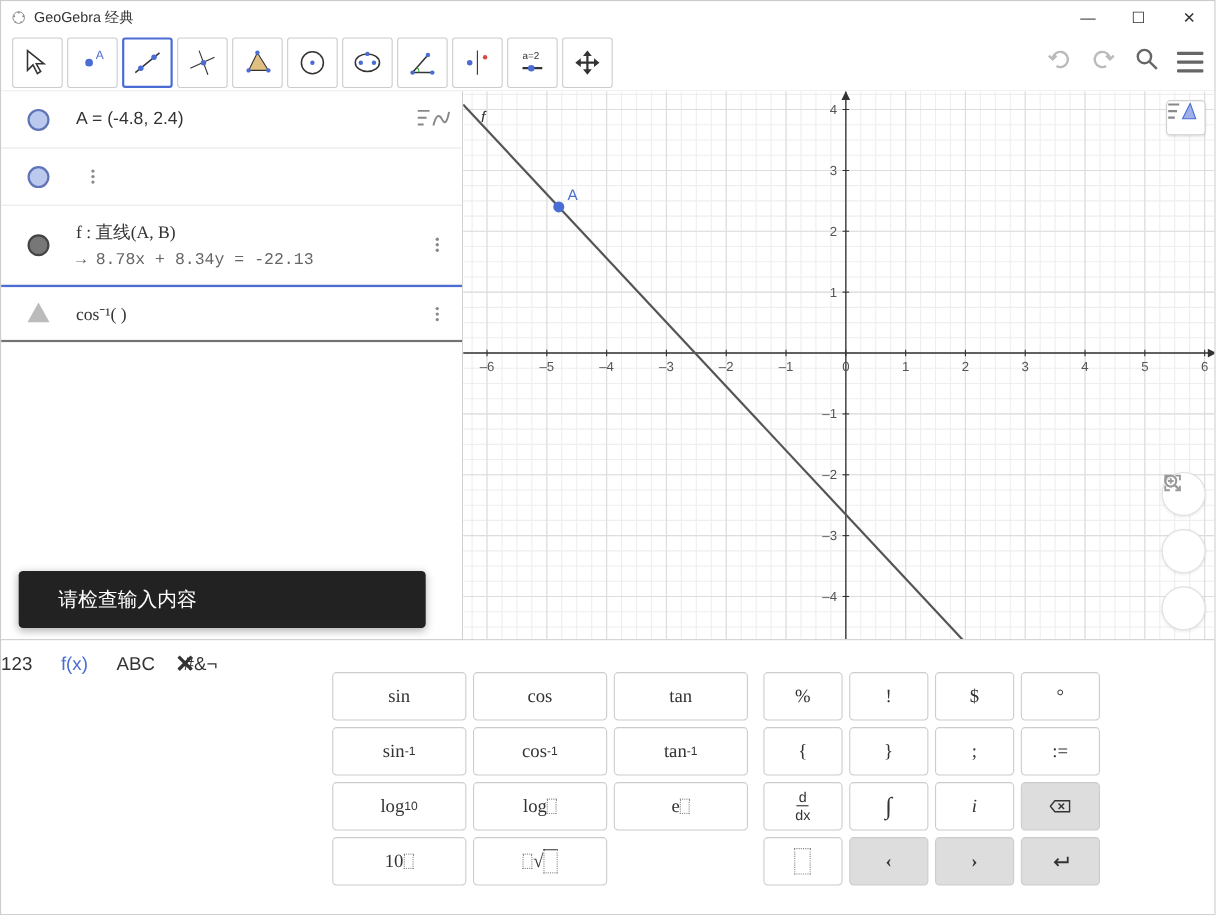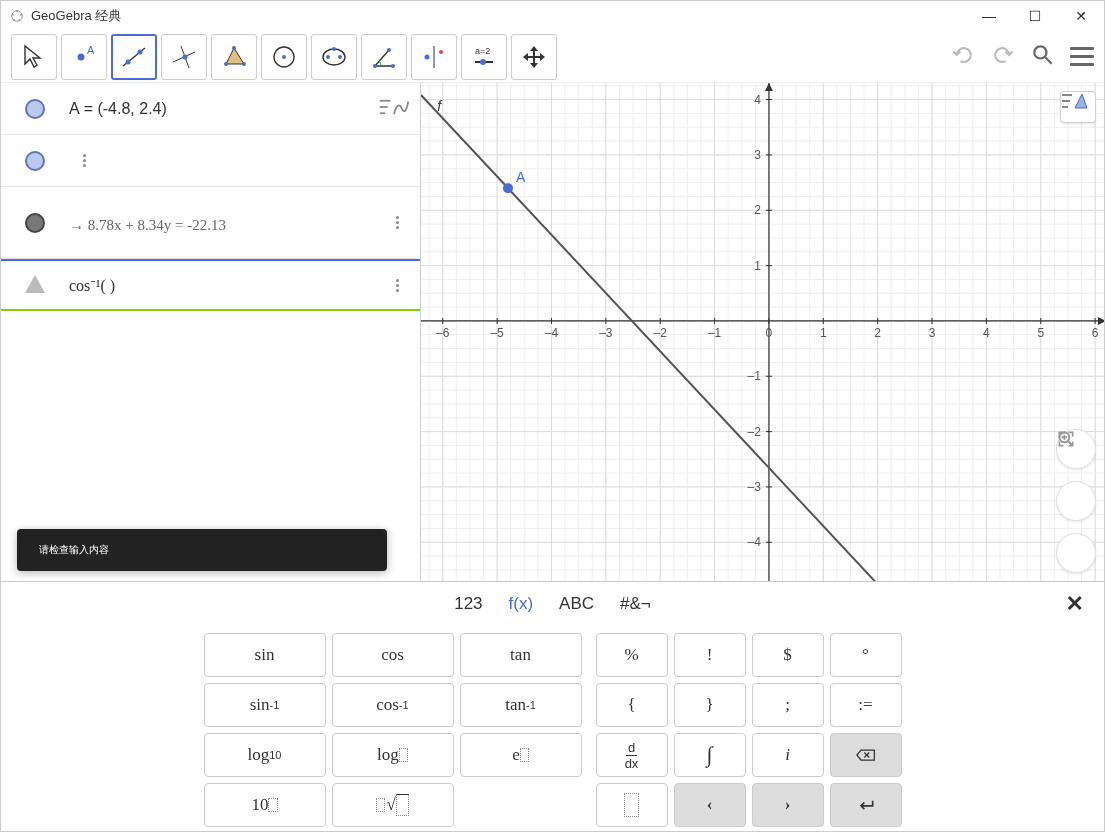--- a/index.html
+++ b/index.html
@@ -19,39 +19,39 @@
 .hamb span{width:24px;height:3px;background:#666;border-radius:1px}
 .main{display:flex;height:498px}
 .algebra{width:420px;border-right:1px solid #d0d0d0;display:flex;flex-direction:column;position:relative}
 .row{display:flex;align-items:center;min-height:52px;border-bottom:1px solid #e8e8e8;padding:8px 0}
 .dot{width:20px;height:20px;border-radius:50%;margin:0 24px;flex-shrink:0}
 .dot.blue{background:#bcc9ee;border:2px solid #6074b8}
 .dot.gray{background:#777;border:2px solid #444}
 .warn{width:24px;height:24px;margin:0 22px;flex-shrink:0}
 .warn svg{width:24px;height:24px;fill:#bbb}
 .expr{flex:1;font-size:16px;color:#333;font-family:'Times New Roman',serif}
-.subexpr{font-size:15px;color:#666;margin-top:6px;font-family:Liberation Serif, serif}
+.subexpr{font-size:15px;color:#666;margin-top:6px;font-family:Liberation Mono, monospace}
 .row .menu{width:30px;text-align:center;color:#888;font-size:18px;margin-right:8px;display:flex;flex-direction:column;align-items:center;gap:2px}
 .menu span{width:3px;height:3px;background:#888;border-radius:50%}
 .sortbtn{width:44px;height:40px;position:absolute;right:4px;top:4px;display:flex;align-items:center;justify-content:center}
 .sortbtn svg{width:32px;height:24px}
-.row.inp{border-top:2px solid #4a6cd4;border-bottom:2px solid #84cc16}
-.toast{position:absolute;left:16px;bottom:10px;background:#222;color:#fff;padding:14px 22px;border-radius:4px;font-size:10px;width:370px;box-shadow:0 2px 8px rgba(0,0,0,0.3)}
+.row.inp{border-top:2px solid #4a6cd4;border-bottom:2px solid #737373}
+.toast{position:absolute;left:16px;bottom:10px;background:#222;color:#fff;padding:14px 36px;border-radius:4px;font-size:18px;width:370px;box-shadow:0 2px 8px rgba(0,0,0,0.3)}
 .graphics{flex:1;position:relative;background:#fff;overflow:hidden}
 .graphics svg{position:absolute;left:0;top:0}
 .gvbtns{position:absolute;right:8px;top:8px}
 .gvbtn{width:36px;height:32px;background:#fff;border:1px solid #d0d0d0;border-radius:4px;display:flex;align-items:center;justify-content:center;box-shadow:0 1px 2px rgba(0,0,0,0.1)}
 .zoombtns{position:absolute;right:8px;bottom:8px;display:flex;flex-direction:column;gap:12px}
 .zoombtn{width:40px;height:40px;background:#fff;border:1px solid #e0e0e0;border-radius:50%;display:flex;align-items:center;justify-content:center;box-shadow:0 1px 3px rgba(0,0,0,0.1);color:#888}
 .zoombtn svg{width:20px;height:20px}
-.keyboard{height:252px;border-top:1px solid #ccc;display:flex;flex-direction:column}
+.keyboard{height:252px;border-top:1px solid #ccc;display:flex;flex-direction:row}
 .kbtabs{height:44px;display:flex;align-items:center;justify-content:center;gap:26px;font-size:17px;color:#333;position:relative}
 .kbtab.act{color:#4a6cd4}
 .kbclose{position:absolute;right:20px;font-size:22px;font-weight:bold}
-.keys{flex:1;display:flex;justify-content:center;align-items:flex-end;padding:6px 0;gap:14px}
+.keys{flex:1;display:flex;justify-content:center;align-items:center;padding:6px 0;gap:14px}
 .kgroup{display:grid;grid-template-columns:repeat(3,122px);grid-auto-rows:44px;gap:6px}
 .kgroup2{display:grid;grid-template-columns:repeat(4,72px);grid-auto-rows:44px;gap:6px}
 .key{background:#fff;border:1px solid #ccc;border-radius:4px;display:flex;align-items:center;justify-content:center;font-size:17px;color:#333;font-family:'Times New Roman',serif}
 .key.gray{background:#ddd}
 .key svg{width:20px;height:16px}
 sup{font-size:11px}
 sub{font-size:11px}
 </style>
 </head>
 <body>
@@ -190,20 +190,21 @@
       <div class="dot blue"></div>
       <div class="menu">
           <span></span>
           <span></span>
           <span></span>
         </div>
     </div>
     <div class="row" style="min-height:72px">
       <div class="dot gray"></div>
       <div style="flex:1">
+        <div class="expr">f : 直线(A, B)</div>
         <div class="subexpr">→  8.78x + 8.34y = -22.13</div>
       </div>
       <div class="menu">
           <span></span>
           <span></span>
           <span></span>
         </div>
     </div>
     <div class="row inp">
       <div class="warn"><svg viewBox="0 0 24 24">

